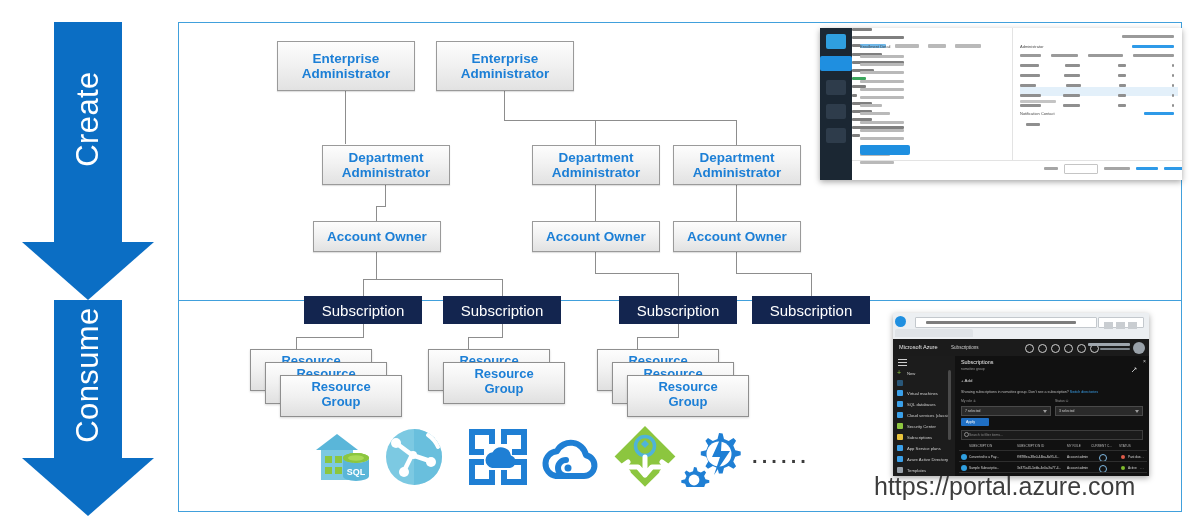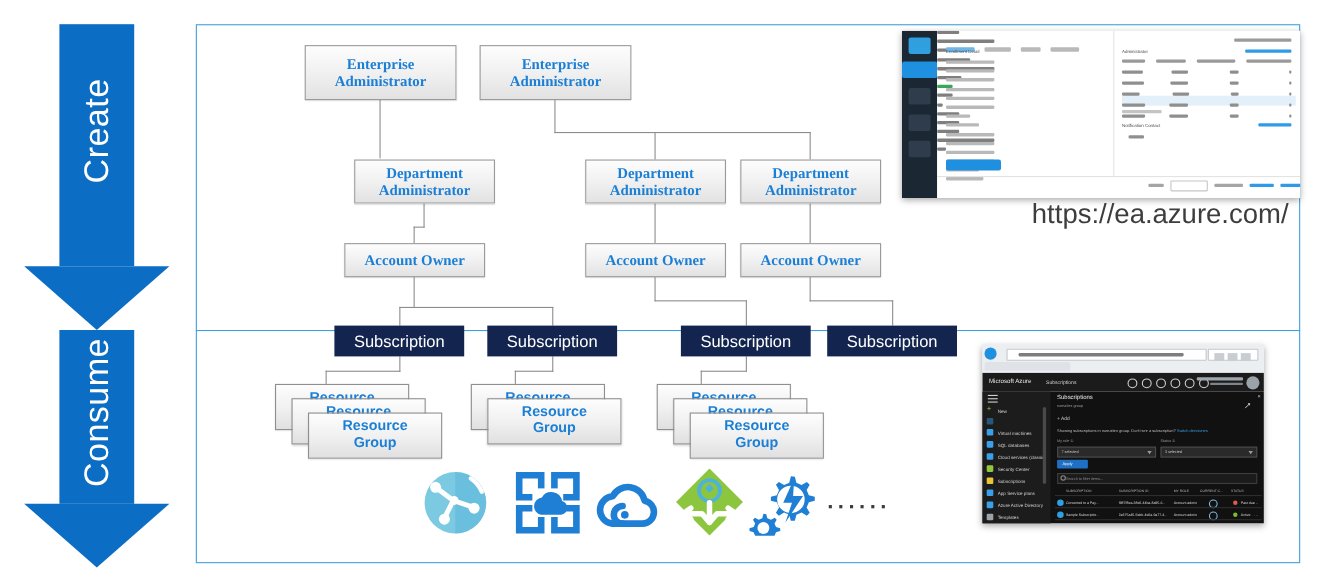--- a/index.html
+++ b/index.html
@@ -32,21 +32,21 @@
   #panel-create{left:178px;top:22px;width:1004px;height:279px;}
   #panel-consume{left:178px;top:300px;width:1004px;height:212px;}
 
   
   .node{position:absolute;box-sizing:border-box;
       background:linear-gradient(to bottom,#fdfdfd 0%,#f2f2f2 45%,#e2e2e2 100%);
       border:1.3px solid #9a9a9a;
       color:#1c7fd6;font-weight:bold;font-size:13.5px;line-height:15px;
       display:flex;align-items:center;justify-content:center;text-align:center;
       box-shadow:0 1px 1px rgba(0,0,0,.12);}
-  .node span{display:block;padding:0 4px;font-family:Liberation Serif, serif;}
+  .node span{display:block;padding:0 4px;}
 
   .sub{position:absolute;box-sizing:border-box;background:#13254f;
       color:#ffffff;font-weight:400;font-size:15px;
       display:flex;align-items:center;justify-content:center;text-align:center;}
 
   .rg{position:absolute;box-sizing:border-box;
       background:linear-gradient(to bottom,#fdfdfd 0%,#f1f1f1 50%,#e0e0e0 100%);
       border:1.3px solid #8f8f8f;
       color:#1c7fd6;font-weight:bold;font-size:13px;line-height:15px;
       display:flex;align-items:flex-start;justify-content:center;text-align:center;
@@ -253,20 +253,35 @@
     <span>Resource</span>
   </div>
   <div class="rg" style="left:612px;top:362px;width:122px;height:42px;z-index:4;">
     <span>Resource</span>
   </div>
   <div class="rg" style="left:627px;top:375px;width:122px;height:42px;z-index:5;">
     <span>Resource<br>Group</span>
   </div>
 
 
+  <div class="svc" style="left:312px;top:428px;">
+    <svg width="60" height="58" viewBox="0 0 60 58">
+      <path d="M4 22 L25 6 L46 22 Z" fill="#5ab6d9"></path>
+      <rect x="9" y="22" width="32" height="30" fill="#7cc9e2"></rect>
+      <rect x="13" y="28" width="7" height="7" fill="#8cc63f"></rect>
+      <rect x="23" y="28" width="7" height="7" fill="#8cc63f"></rect>
+      <rect x="13" y="39" width="7" height="7" fill="#8cc63f"></rect>
+      <rect x="23" y="39" width="7" height="7" fill="#8cc63f"></rect>
+      <ellipse cx="44" cy="30" rx="13" ry="5" fill="#8cc63f"></ellipse>
+      <path d="M31 30 L31 48 A13 5 0 0 0 57 48 L57 30 A13 5 0 0 1 31 30 Z" fill="#5ab6d9"></path>
+      <ellipse cx="44" cy="30" rx="13" ry="5" fill="#8cc63f"></ellipse>
+      <ellipse cx="44" cy="30" rx="8" ry="2.8" fill="#a9d957"></ellipse>
+      <text x="44" y="47" font-family="Liberation Sans, sans-serif" font-size="9" font-weight="bold" fill="#ffffff" text-anchor="middle">SQL</text>
+    </svg>
+  </div>
 
   <div class="svc" style="left:384px;top:427px;">
     <svg width="60" height="60" viewBox="0 0 60 60">
       <circle cx="30" cy="30" r="28" fill="#7cc9e2"></circle>
       <path d="M30 2 A28 28 0 0 1 58 30 A28 28 0 0 1 30 58 Z" fill="#5ab6d9" opacity=".55"></path>
       <path d="M12 16 L28 28 L20 44" stroke="#ffffff" stroke-width="4.5" fill="none" stroke-linecap="round"></path>
       <path d="M28 28 L46 34" stroke="#ffffff" stroke-width="4.5" fill="none" stroke-linecap="round"></path>
       <circle cx="12" cy="16" r="5" fill="#ffffff"></circle>
       <circle cx="20" cy="45" r="5" fill="#ffffff"></circle>
       <circle cx="47" cy="35" r="5" fill="#ffffff"></circle>
@@ -426,21 +441,20 @@
       <div style="position:absolute;left:0;top:132px;right:0;height:1px;background:#e3e3e3;"></div>
       <div class="ftr" style="left:192px;top:139px;width:14px;"></div>
       <div style="position:absolute;left:212px;top:136px;width:32px;height:8px;border:.7px solid #c5c5c5;border-radius:1px;"></div>
       <div class="ftr" style="left:252px;top:139px;width:26px;"></div>
       <div class="ftr" style="left:284px;top:139px;width:22px;background:#2e9ae8;"></div>
       <div class="ftr" style="left:312px;top:139px;width:26px;background:#2e9ae8;"></div>
 
     </div>
   </div>
 
-  <div class="url" style="left:938px;top:181px;">https://ea.azure.com/</div>
 
   <div id="pz-shot">
     <div class="chr">
       <div class="back"></div>
       <div class="addr">
           <i style="width:150px;"></i>
         </div>
       <div class="srch"></div>
       <div class="winb"><i></i><i></i><i></i></div>
       <div class="tabb"></div>
@@ -575,14 +589,15 @@
           
           
           
           
           
         </div>
       </div>
     </div>
   </div>
 
+  <div class="url" style="left:874px;top:472px;">https://portal.azure.com</div>
 
 </div>
 
 </body></html>

